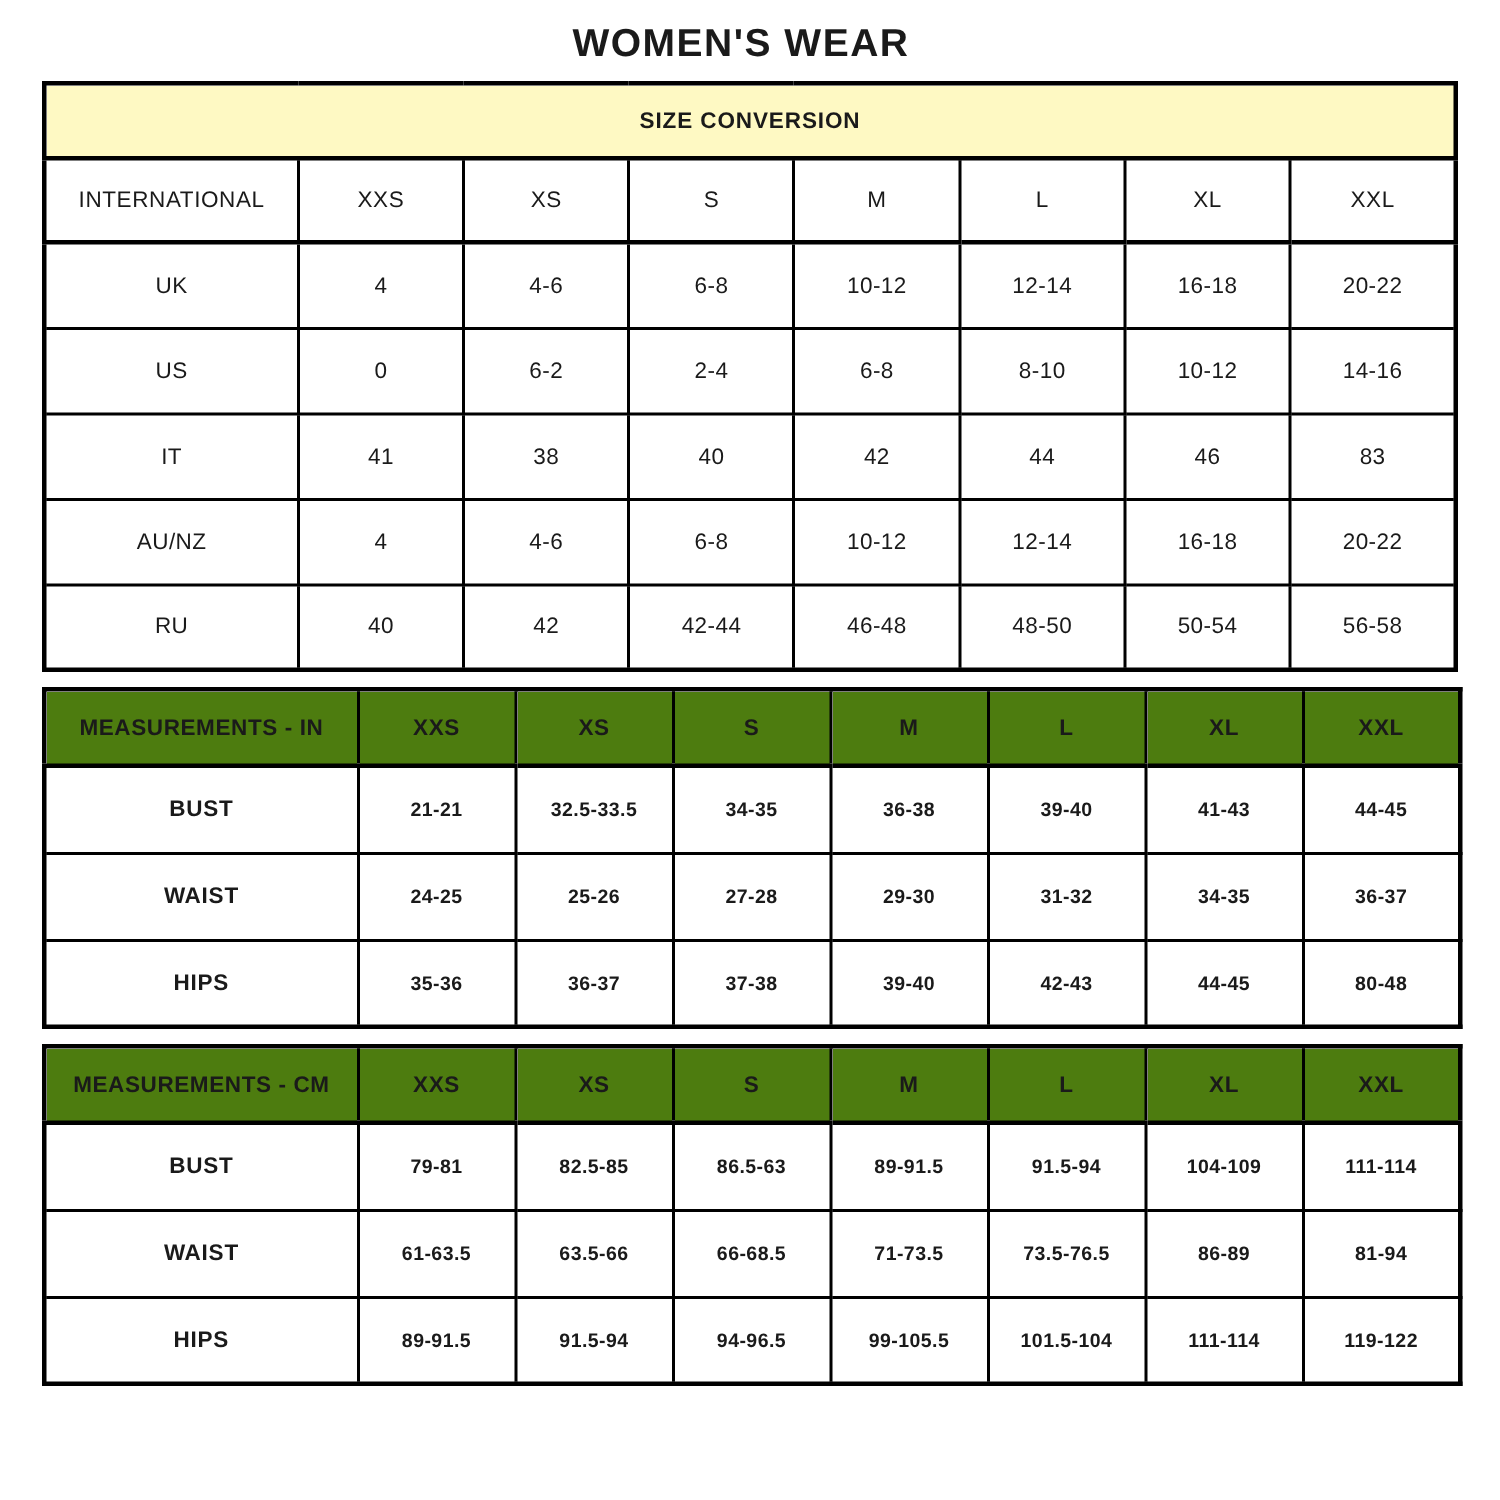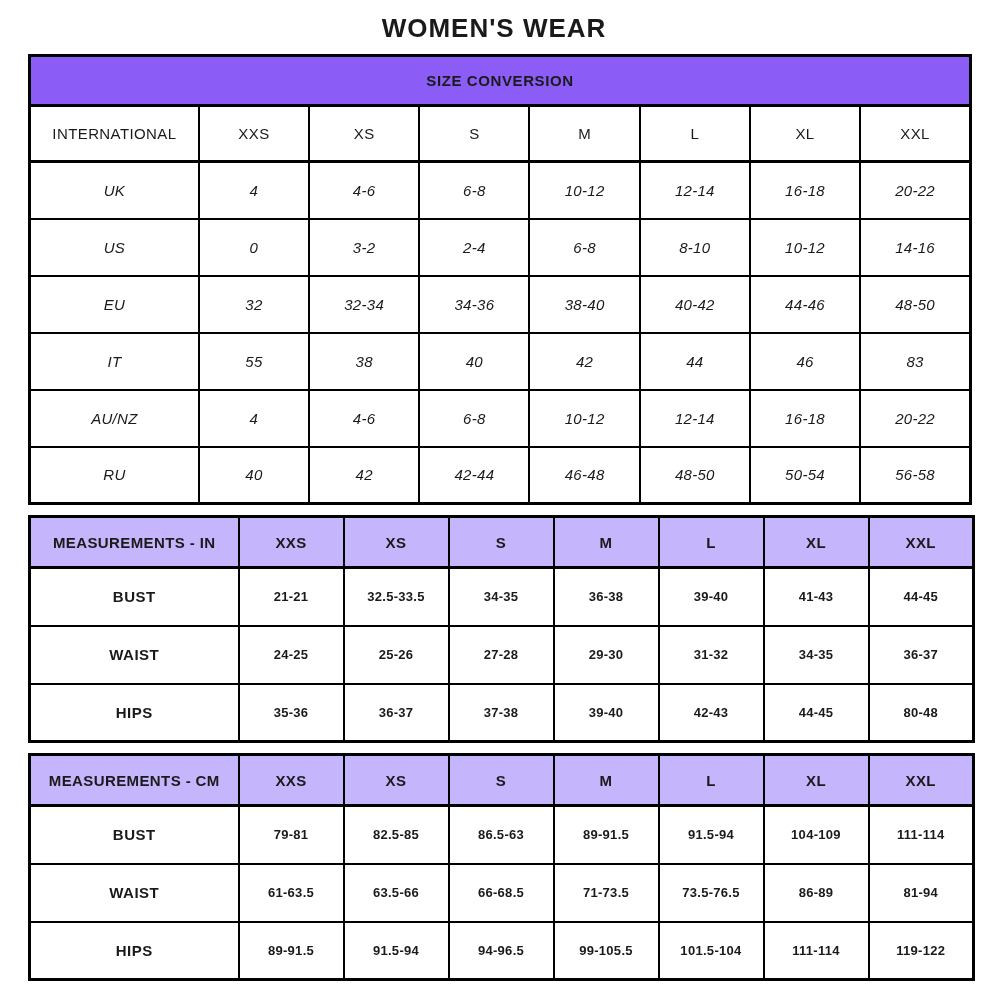--- a/index.html
+++ b/index.html
@@ -40,36 +40,36 @@
     vertical-align: middle;
     padding: 0 2px;
     overflow: hidden;
     white-space: nowrap;
   }
   
   .t1 col.c-label   { width: 169px; }
   .t1 col.c-size    { width: 110px; }
   .t1 .banner-row   { height: 50px; }
   .t1 .banner {
-    background: #8b5cf6;
+    background: #fef9c3;
     font-weight: 700;
     font-size: 15px;
     letter-spacing: 0.6px;
     border-bottom: 3px solid #000000;
   }
   .t1 .colhead-row  { height: 56px; }
   .t1 .colhead-row td { font-size: 15px; font-weight: 400; letter-spacing: 0.4px; border-bottom: 3px solid #000; text-align: center; }
-  .t1 tbody tr      { height: 57px; font-style: italic; }
+  .t1 tbody tr      { height: 57px; }
   .t1 tbody td      { font-size: 15px; letter-spacing: 0.3px; }
   
   .t2 col.c-label   { width: 209px; }
   .t2 col.c-size    { width: 105px; }
   .t2 .head-row     { height: 51px; }
   .t2 .head-row td {
-    background: #c4b5fd;
+    background: #4d7c0f;
     font-weight: 700;
     font-size: 15px;
     letter-spacing: 0.4px;
     border-bottom: 3px solid #000000;
   }
   .t2 tbody tr      { height: 58px; font-weight: bold; }
   .t2 tbody td      { font-size: 13px; letter-spacing: 0.3px; }
   .t2 tbody td.rowlabel { font-size: 15px; letter-spacing: 0.5px; }
 </style>
 </head>
@@ -112,40 +112,30 @@
           <td>4-6</td>
           <td>6-8</td>
           <td>10-12</td>
           <td>12-14</td>
           <td>16-18</td>
           <td>20-22</td>
         </tr>
         <tr>
           <td class="rowlabel">US</td>
           <td>0</td>
-          <td>3-2</td>
+          <td>6-2</td>
           <td>2-4</td>
           <td>6-8</td>
           <td>8-10</td>
           <td>10-12</td>
           <td>14-16</td>
         </tr>
         <tr>
-          <td class="rowlabel">EU</td>
-          <td>32</td>
-          <td>32-34</td>
-          <td>34-36</td>
-          <td>38-40</td>
-          <td>40-42</td>
-          <td>44-46</td>
-          <td>48-50</td>
-        </tr>
-        <tr>
           <td class="rowlabel">IT</td>
-          <td>55</td>
+          <td>41</td>
           <td>38</td>
           <td>40</td>
           <td>42</td>
           <td>44</td>
           <td>46</td>
           <td>83</td>
         </tr>
         <tr>
           <td class="rowlabel">AU/NZ</td>
           <td>4</td>

